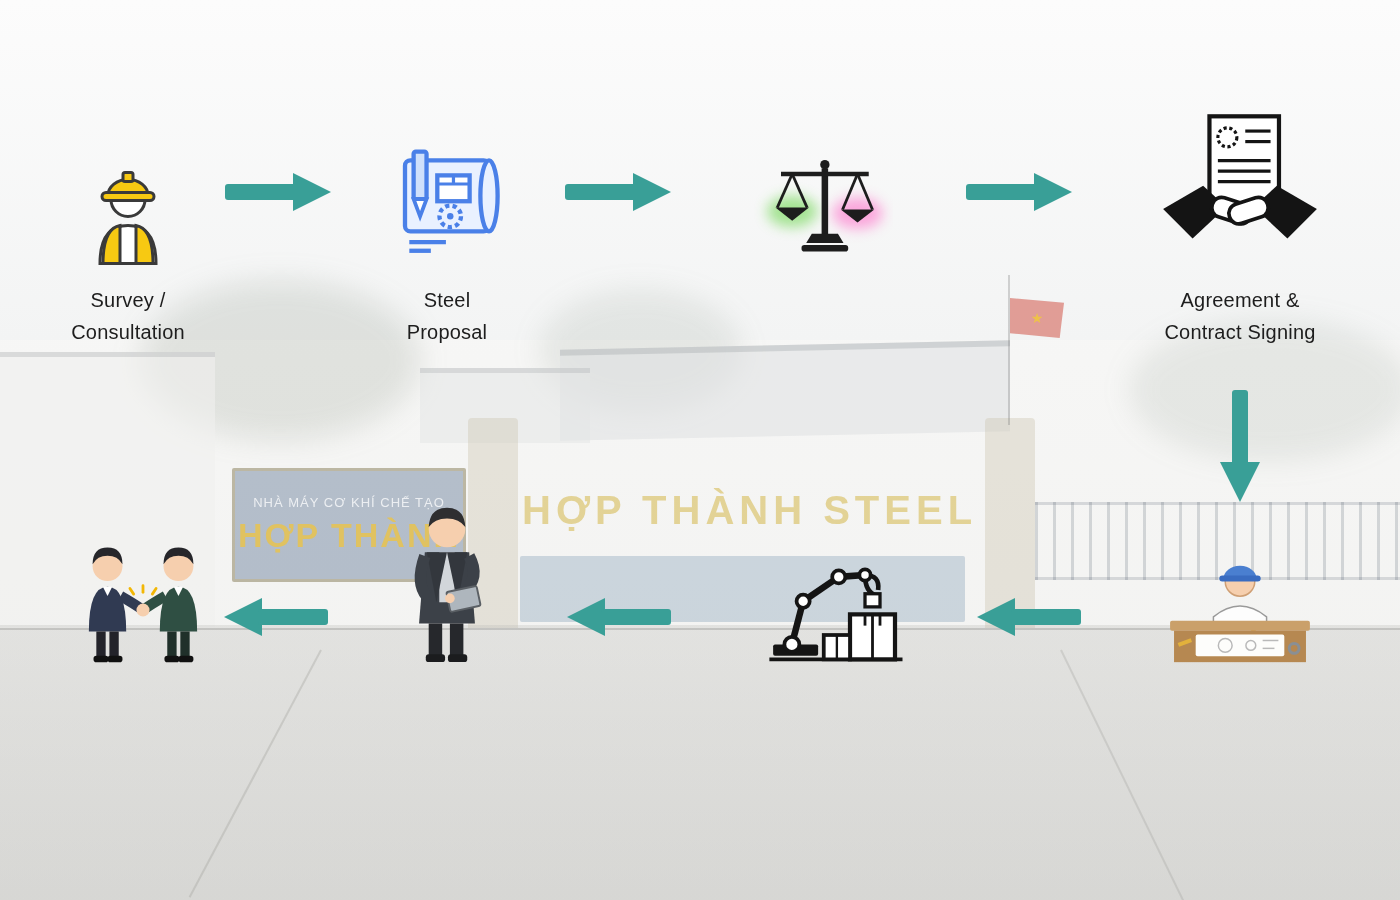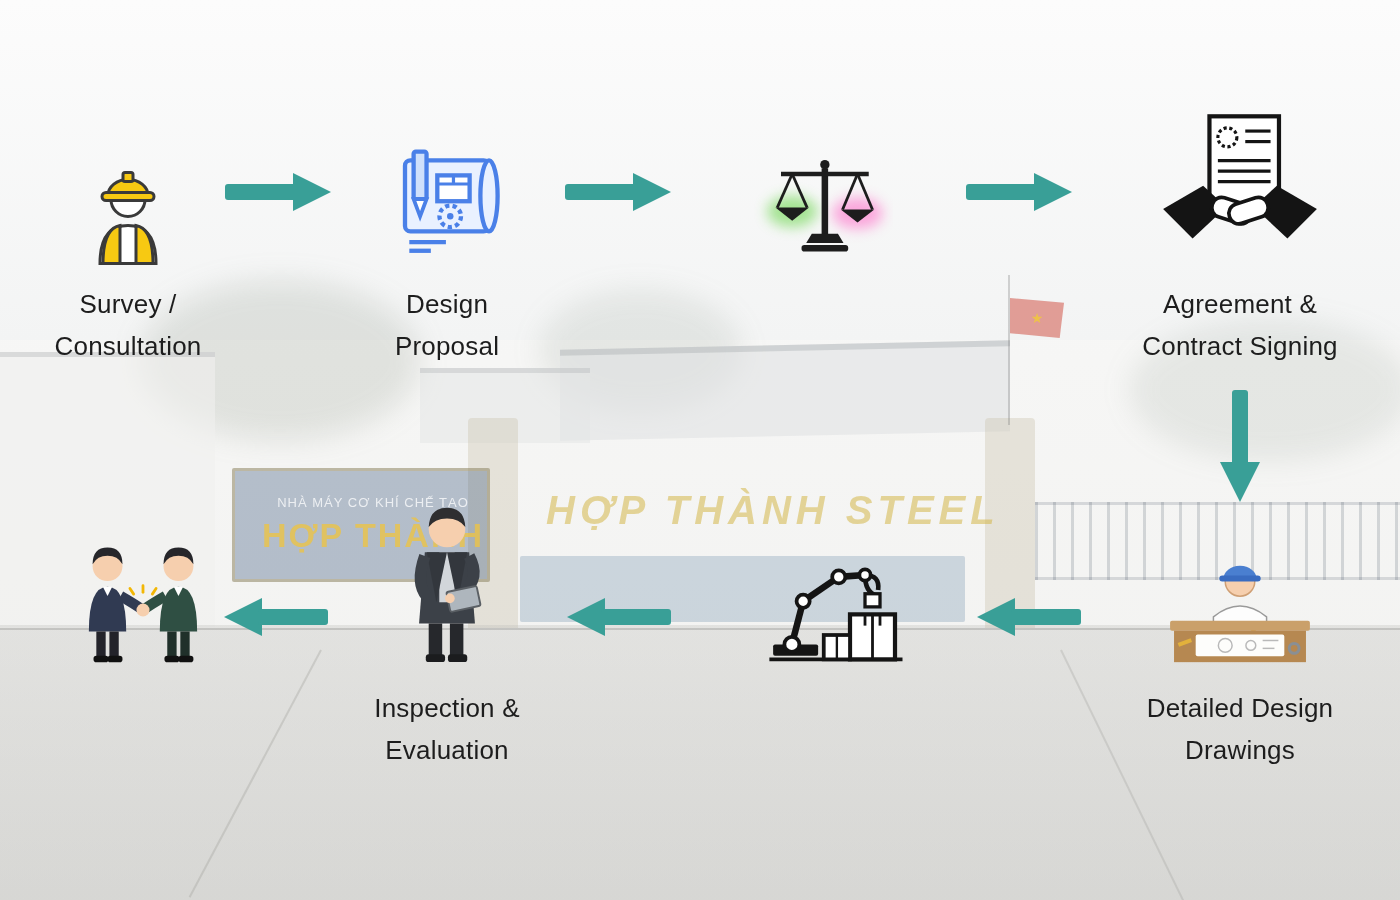--- a/index.html
+++ b/index.html
@@ -28,33 +28,33 @@
   .bg-fence{left:1035px;top:502px;width:365px;height:72px;
     background:repeating-linear-gradient(90deg,rgba(70,85,100,0.20) 0 3px,rgba(0,0,0,0) 3px 18px);
     border-top:3px solid rgba(70,85,100,0.18);border-bottom:3px solid rgba(70,85,100,0.18);}
   .bg-ground{left:0;top:625px;width:1400px;height:275px;
     background:linear-gradient(180deg,rgba(186,186,182,0.30),rgba(172,172,168,0.38));}
   .bg-threshold{left:0;top:628px;width:1400px;height:2px;background:rgba(150,150,148,0.4);}
   .bg-seam1{left:320px;top:650px;width:2px;height:280px;background:rgba(160,160,156,0.35);transform:rotate(28deg);transform-origin:top;}
   .bg-seam2{left:1060px;top:650px;width:2px;height:280px;background:rgba(160,160,156,0.3);transform:rotate(-26deg);transform-origin:top;}
   .factory-sign{left:232px;top:468px;width:228px;height:108px;background:rgba(45,75,115,0.32);
     border:3px solid rgba(200,170,90,0.35);border-radius:2px;display:flex;flex-direction:column;
-    align-items:center;justify-content:center;gap:6px;padding-left:24px;}
+    align-items:center;justify-content:center;gap:6px;}
   .factory-sign-sub{font-size:13px;color:rgba(255,255,255,0.75);letter-spacing:1px;}
   .factory-sign-main{font-size:34px;font-weight:bold;color:rgba(235,195,70,0.8);letter-spacing:2px;}
-  .gate-text{left:546px;top:488px;width:445px;font-size:40px;font-weight:bold;
-    color:rgba(212,182,72,0.55);letter-spacing:5px;white-space:nowrap;font-style:italic;}
+  .gate-text{left:522px;top:488px;width:445px;font-size:40px;font-weight:bold;
+    color:rgba(212,182,72,0.55);letter-spacing:5px;white-space:nowrap;}
   .flagpole{left:1008px;top:275px;width:2px;height:150px;background:rgba(120,120,120,0.3);}
   .flag{left:1010px;top:298px;width:54px;height:40px;background:rgba(205,70,55,0.5);
     clip-path:polygon(0 0,100% 12%,92% 100%,0 88%);display:flex;align-items:center;justify-content:center;}
   .flag-star{color:rgba(240,200,60,0.85);font-size:14px;line-height:1;}
   
   .step{position:absolute;z-index:2;display:flex;flex-direction:column;align-items:center;}
   .icon-wrap{display:flex;align-items:flex-end;justify-content:center;height:180px;}
-  .step-label{margin-top:16px;white-space:pre-line;text-align:center;font-size:26px;line-height:1.6;
+  .step-label{margin-top:16px;white-space:pre-line;text-align:center;font-size:20px;line-height:1.6;
     color:var(--text,#1d1d1d);font-weight:500;letter-spacing:.2px;}
   #s1{left:-22px;top:88px;width:300px;}
   #s2{left:297px;top:88px;width:300px;}
   #s3{left:653px;top:88px;width:340px;}
   #s4{left:1060px;top:88px;width:360px;}
   #s5{left:1075px;top:492px;width:330px;}
   #s6{left:675px;top:492px;width:320px;}
   #s7{left:297px;top:492px;width:300px;}
   #s8{left:-17px;top:492px;width:320px;}
   .arrow{position:absolute;z-index:2;}
@@ -117,21 +117,21 @@
         <line x1="56" y1="52" x2="86" y2="52" stroke="#4a80e8" stroke-width="3"></line>
         <line x1="71" y1="44" x2="71" y2="52" stroke="#4a80e8" stroke-width="3"></line>
         <circle cx="68" cy="82" r="10" fill="none" stroke="#4a80e8" stroke-width="4" stroke-dasharray="4 3"></circle>
         <circle cx="68" cy="82" r="3" fill="#4a80e8"></circle>
         <rect x="34" y="22" width="12" height="44" rx="2" fill="#cfe0fb" stroke="#4a80e8" stroke-width="4"></rect>
         <path d="M34 66 l6 16 l6 -16 z" fill="#fff" stroke="#4a80e8" stroke-width="3.5"></path>
         <line x1="30" y1="106" x2="64" y2="106" stroke="#4a80e8" stroke-width="4"></line>
         <line x1="30" y1="114" x2="50" y2="114" stroke="#4a80e8" stroke-width="4"></line>
       </svg>
     </div>
-    <div class="step-label">Design
+    <div class="step-label">Steel
 Proposal</div>
   </div>
 
   <div class="step" id="s3">
     <div class="icon-wrap">
       <svg width="140" height="132" viewBox="0 0 150 140">
         <defs>
             <filter id="gblur" x="-50%" y="-50%" width="200%" height="200%">
               <feGaussianBlur stdDeviation="7"></feGaussianBlur>
             </filter>
@@ -185,22 +185,20 @@
         <rect x="18" y="88" width="134" height="32" fill="#b68851"></rect>
         <rect x="40" y="92" width="90" height="22" rx="2" fill="#fdfdfb"></rect>
         <circle cx="70" cy="103" r="7" fill="none" stroke="#b9b9b9" stroke-width="1.5"></circle>
         <circle cx="96" cy="103" r="5" fill="none" stroke="#b9b9b9" stroke-width="1.5"></circle>
         <line x1="108" y1="98" x2="124" y2="98" stroke="#b9b9b9" stroke-width="1.5"></line>
         <line x1="108" y1="106" x2="120" y2="106" stroke="#b9b9b9" stroke-width="1.5"></line>
         <circle cx="140" cy="106" r="5" fill="none" stroke="#8a8f94" stroke-width="3"></circle>
         <rect x="22" y="98" width="14" height="4" fill="#e2b13c" transform="rotate(-20 29 100)"></rect>
       </svg>
     </div>
-    <div class="step-label">Detailed Design
-Drawings</div>
   </div>
 
   <div class="step" id="s6">
     <div class="icon-wrap">
       <svg width="150" height="134" viewBox="0 0 160 140">
         <line x1="10" y1="128" x2="152" y2="128" stroke="#141414" stroke-width="4"></line>
         <rect x="14" y="112" width="48" height="12" rx="2" fill="#141414"></rect>
         <line x1="34" y1="112" x2="46" y2="66" stroke="#141414" stroke-width="7"></line>
         <line x1="46" y1="66" x2="84" y2="40" stroke="#141414" stroke-width="7"></line>
         <line x1="84" y1="40" x2="112" y2="38" stroke="#141414" stroke-width="7"></line>
@@ -233,22 +231,20 @@
         <path d="M32 62 q-10 28 2 42" stroke="#3c4148" stroke-width="12" fill="none"></path>
         <path d="M78 62 q12 22 -6 38" stroke="#3c4148" stroke-width="12" fill="none"></path>
         <rect x="56" y="96" width="32" height="21" rx="2" fill="#aeb6bd" stroke="#5a5f64" stroke-width="2" transform="rotate(-12 72 106)"></rect>
         <circle cx="58" cy="106" r="5" fill="#f6cfae"></circle>
         <rect x="36" y="132" width="14" height="34" fill="#26282c"></rect>
         <rect x="58" y="132" width="14" height="34" fill="#26282c"></rect>
         <rect x="33" y="164" width="20" height="8" rx="3" fill="#1b1c1e"></rect>
         <rect x="56" y="164" width="20" height="8" rx="3" fill="#1b1c1e"></rect>
       </svg>
     </div>
-    <div class="step-label">Inspection &amp;
-Evaluation</div>
   </div>
 
   <div class="step" id="s8">
     <div class="icon-wrap">
       <svg width="168" height="152" viewBox="0 0 180 160">
         <path d="M66 80 Q80 88 90 95" stroke="#303a52" stroke-width="11" fill="none"></path>
         <path d="M114 80 Q100 88 90 95" stroke="#2f4f43" stroke-width="11" fill="none"></path>
         <circle cx="52" cy="48" r="16" fill="#f6cfae"></circle>
         <path d="M36 46 q0 -18 16 -18 q16 0 16 18 q-5 -9 -16 -9 q-11 0 -16 9 z" fill="#26262a"></path>
         <path d="M32 118 Q32 70 52 70 Q72 70 72 118 Z" fill="#303a52"></path>

